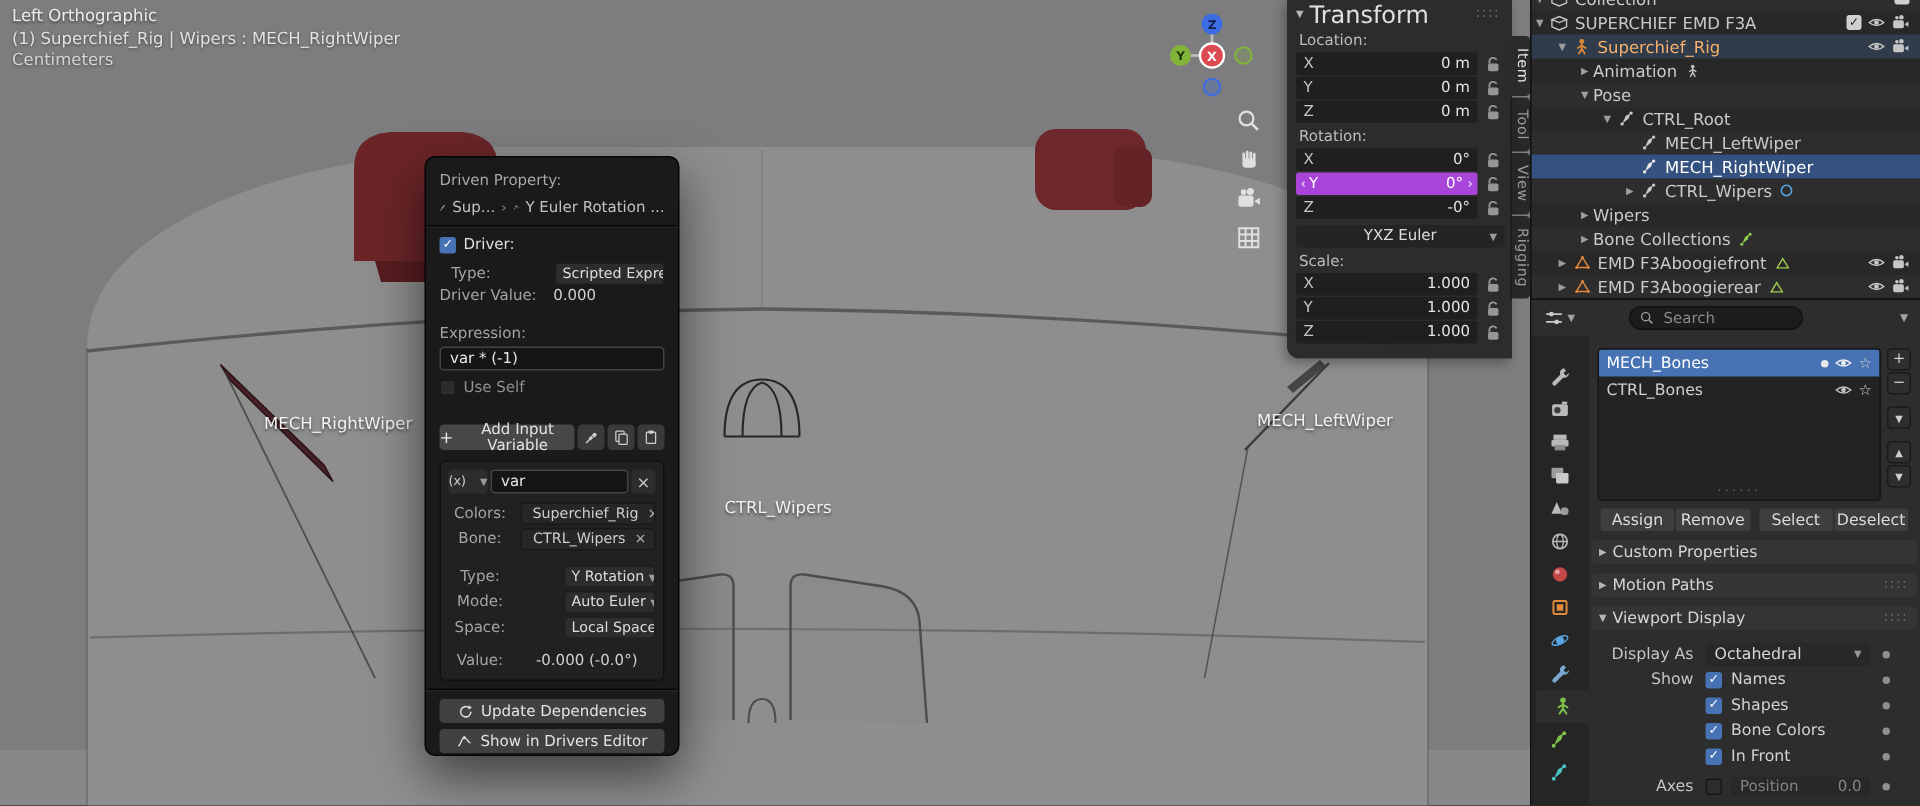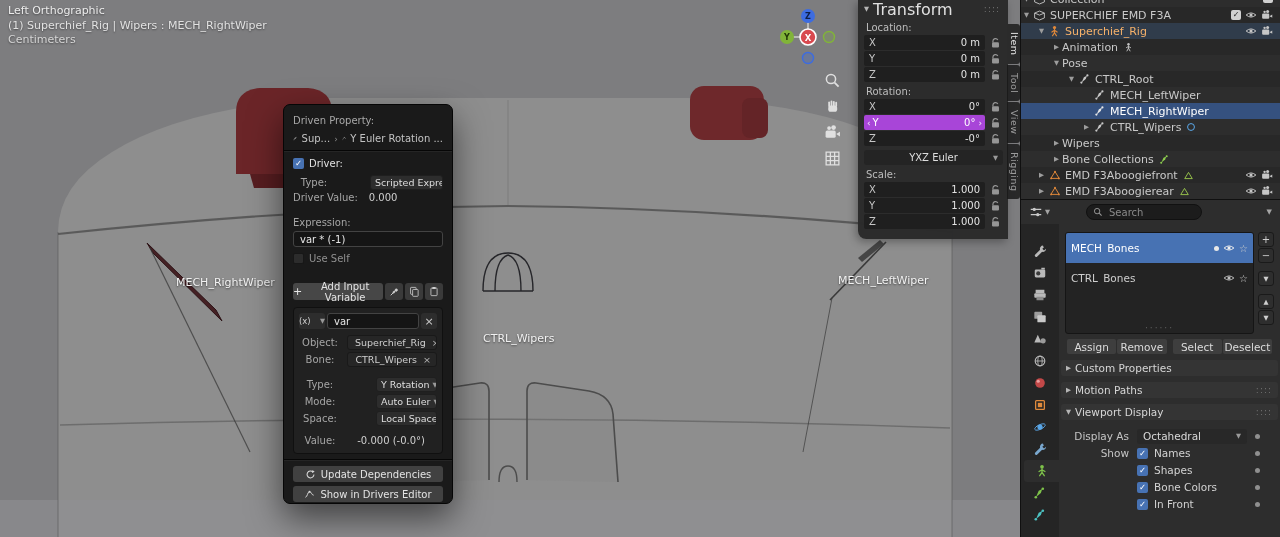--- a/index.html
+++ b/index.html
@@ -114,21 +114,21 @@
     width:80px;font-family:inherit;}
   .search-box input::placeholder{color:#8a8a8a;}
   .hdr-arrow{margin-left:auto;font-size:7px;color:#a5a5a5;}
   .props-tabs{position:absolute;left:0;top:24px;bottom:0;width:38px;background:#252525;padding-top:16px;}
   .ptab{height:22px;display:flex;align-items:center;justify-content:center;}
   .ptab.active{background:#2d2d2d;border-radius:3px 0 0 3px;margin-left:3px;}
   .props-body{position:absolute;left:38px;top:24px;right:0;bottom:0;}
   .uilist-wrap{display:flex;margin:8px 6px 0 6px;}
   .uilist{flex:1;height:102px;background:#232323;border:1px solid #151515;border-radius:3px;
     position:relative;overflow:hidden;}
-  .ulrow{height:18px;display:flex;align-items:center;padding:15px 5px;font-size:10.5px;color:#cfcfcf;gap:4px;}
+  .ulrow{height:18px;display:flex;align-items:center;padding:3px 5px;font-size:10.5px;color:#cfcfcf;gap:4px;}
   .ulrow.sel{background:var(--selection-blue,#4772b3);color:#fff;}
   .ulrow .name{flex:1;overflow:hidden;}
   .uldot{width:5px;height:5px;border-radius:50%;background:#e8e8e8;flex:none;}
   .star{font-size:10px;color:#cfcfcf;}
   .ulgrip{position:absolute;bottom:0;left:0;right:0;text-align:center;color:#5f5f5f;font-size:9px;
     letter-spacing:2px;line-height:9px;}
   .ulops{width:16px;margin-left:4px;display:flex;flex-direction:column;gap:1px;}
   .ulops .btn{height:15px;width:16px;background:#2e2e2e;border:1px solid #1a1a1a;color:#cfcfcf;font-size:10px;}
   .ulops .sp{height:6px;}
   .btn-row{display:flex;gap:1px;margin:5px 8px 0;}
@@ -313,21 +313,21 @@
       <div class="var-box">
         <div class="vb-name">
           <button class="btn vtype">
             <span>(x)</span>
             <span class="dda">▼</span>
           </button>
           <div class="tf vname">var</div>
           <button class="btn xbtn">×</button>
         </div>
         <div class="dp-grid">
-          <span class="dp-label">Object:</span>
+          <span class="dp-label">Colors:</span>
           <div class="idf">
             <svg width="10" height="10" viewBox="0 0 16 16">
                 <rect x="3" y="3" width="10" height="10" rx="1" fill="none" stroke="#c9c9c9" stroke-width="1.4"></rect>
                 <rect x="6" y="6" width="4" height="4" fill="#c9c9c9"></rect>
               </svg>
             <span>Superchief_Rig</span>
             <span class="x">×</span>
           </div>
         </div>
         <div class="dp-grid">
@@ -923,16 +923,27 @@
         <span class="deco"></span>
       </div>
       <div class="prow">
         <span class="plabel"></span>
         <span class="pwidget">
           <span class="cb">✓</span>
           <span class="cb-label">In Front</span>
         </span>
         <span class="deco"></span>
       </div>
+      <div class="prow" style="margin-top:4px;">
+        <span class="plabel">Axes</span>
+        <span class="pwidget">
+          <span class="cb empty"></span>
+          <span class="slider">
+            <span>Position</span>
+            <span class="sv">0.0</span>
+          </span>
+        </span>
+        <span class="deco"></span>
+      </div>
     </div>
   </div>
 
 </div>
 
 </body></html>

